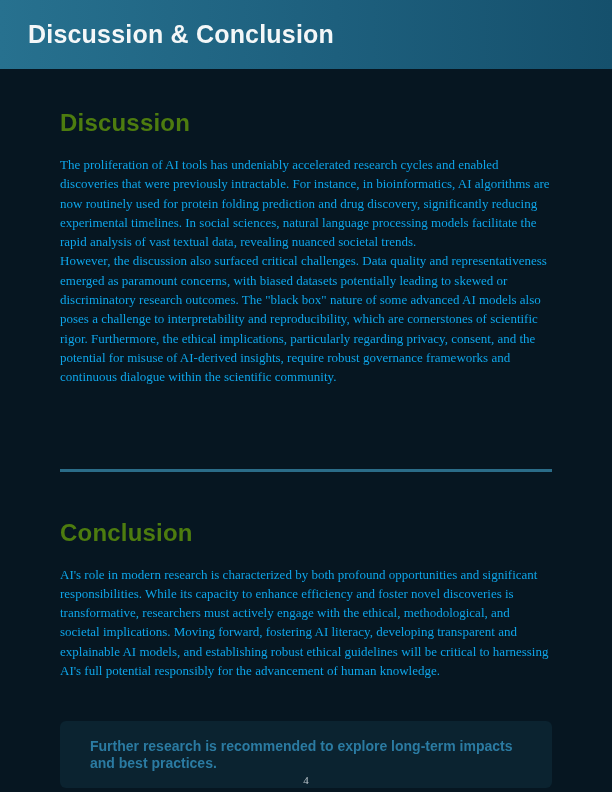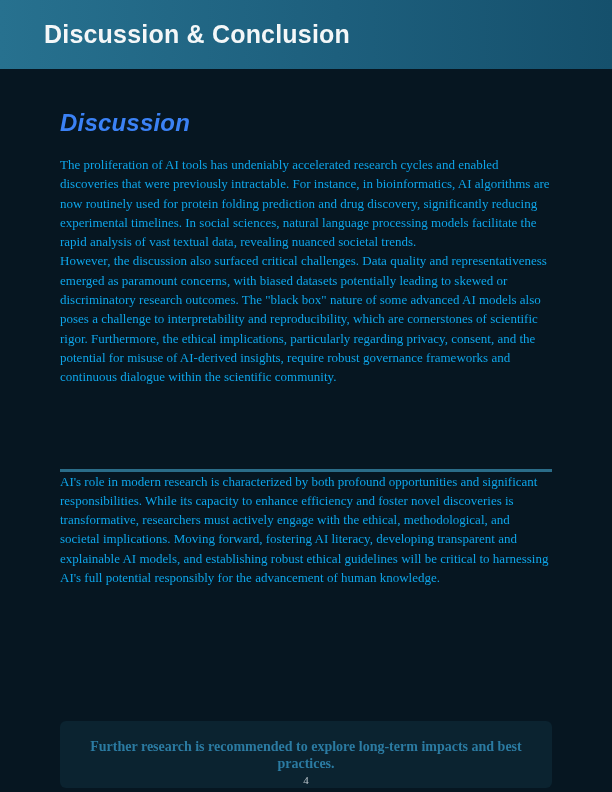--- a/index.html
+++ b/index.html
@@ -18,39 +18,38 @@
   .header-band {
     position: absolute;
     top: 0; left: 0;
     width: 612px;
     height: 69px;
     background: linear-gradient(90deg, #27718f 0%, #1d5f7d 55%, #15506c 100%);
     display: flex;
     align-items: center;
   }
   .header-band .title {
-    margin-left: 44px;
+    margin-left: 28px;
     color: #f4f7f8;
     font-size: 25px;
     font-weight: bold;
     letter-spacing: 0.2px;
   }
   .content {
     position: absolute;
     top: 69px; left: 0;
     width: 612px;
     padding: 0 60px;
     box-sizing: border-box;
   }
   .section-heading {
-    color: #3b82f6;
+    color: #4d7c0f;
     font-size: 24px;
     font-weight: bold;
     letter-spacing: 0.2px;
-    font-style: italic;
   }
   .heading-discussion { margin: 40px 0 18px 0; }
   .heading-conclusion { margin: 47px 0 18px 0; }
   .body-text {
     font-family: "Liberation Serif", serif;
     color: #0ea5e9;
     font-size: 13px;
     line-height: 19.3px;
     text-align: left;
   }
@@ -66,23 +65,22 @@
     left: 60px;
     top: 721px;
     width: 492px;
     height: 67px;
     box-sizing: border-box;
     background: #0b2330;
     border-radius: 6px;
     display: flex;
     align-items: center;
     justify-content: center;
-    text-align: center;
+    text-align: left;
     padding: 12px 30px;
-    font-family: Liberation Serif, serif;
   }
   .callout .callout-text {
     color: #2b7ba2;
     font-size: 14px;
     font-weight: bold;
     line-height: 17px;
   }
   .page-number {
     position: absolute;
     left: 0;
@@ -107,20 +105,21 @@
 
     <div class="section-heading heading-discussion">Discussion</div>
 
     <div class="body-text">
       <p>The proliferation of AI tools has undeniably accelerated research cycles and enabled discoveries that were previously intractable. For instance, in bioinformatics, AI algorithms are now routinely used for protein folding prediction and drug discovery, significantly reducing experimental timelines. In social sciences, natural language processing models facilitate the rapid analysis of vast textual data, revealing nuanced societal trends.</p>
       <p>However, the discussion also surfaced critical challenges. Data quality and representativeness emerged as paramount concerns, with biased datasets potentially leading to skewed or discriminatory research outcomes. The "black box" nature of some advanced AI models also poses a challenge to interpretability and reproducibility, which are cornerstones of scientific rigor. Furthermore, the ethical implications, particularly regarding privacy, consent, and the potential for misuse of AI-derived insights, require robust governance frameworks and continuous dialogue within the scientific community.</p>
     </div>
 
     <hr class="divider">
 
+    <div class="section-heading heading-conclusion">Conclusion</div>
 
     <div class="body-text">
       <p>AI's role in modern research is characterized by both profound opportunities and significant responsibilities. While its capacity to enhance efficiency and foster novel discoveries is transformative, researchers must actively engage with the ethical, methodological, and societal implications. Moving forward, fostering AI literacy, developing transparent and explainable AI models, and establishing robust ethical guidelines will be critical to harnessing AI's full potential responsibly for the advancement of human knowledge.</p>
     </div>
 
   </div>
 
   <div class="callout">
     <div class="callout-text">Further research is recommended to explore long-term impacts and best practices.</div>
   </div>

